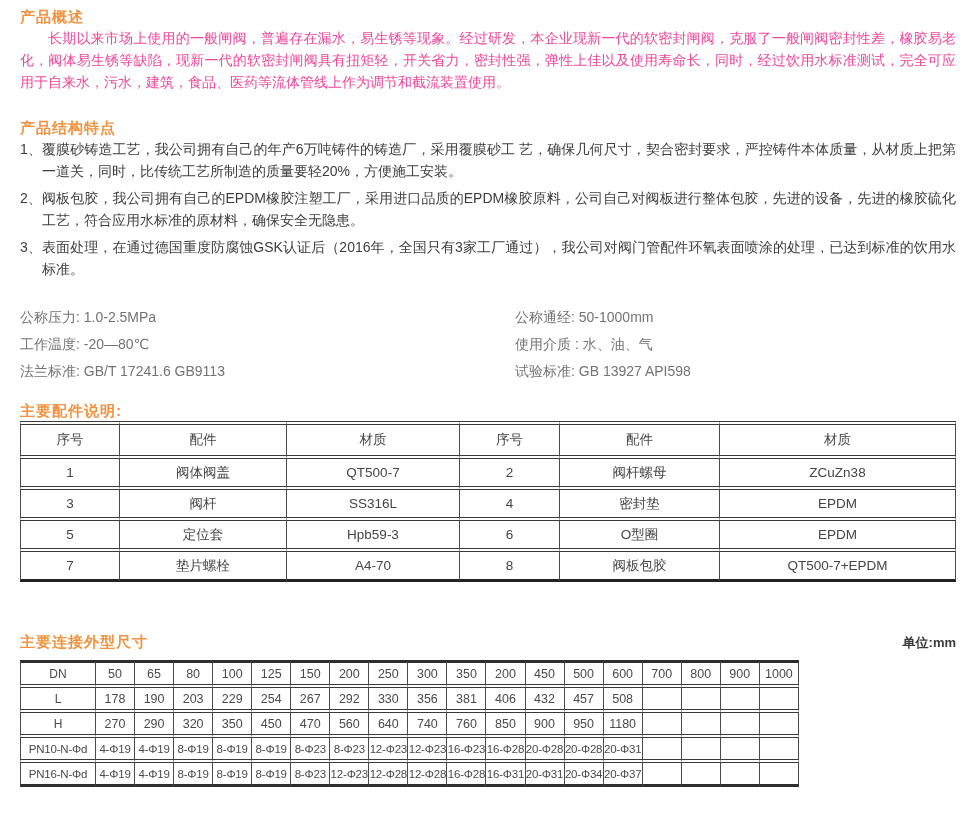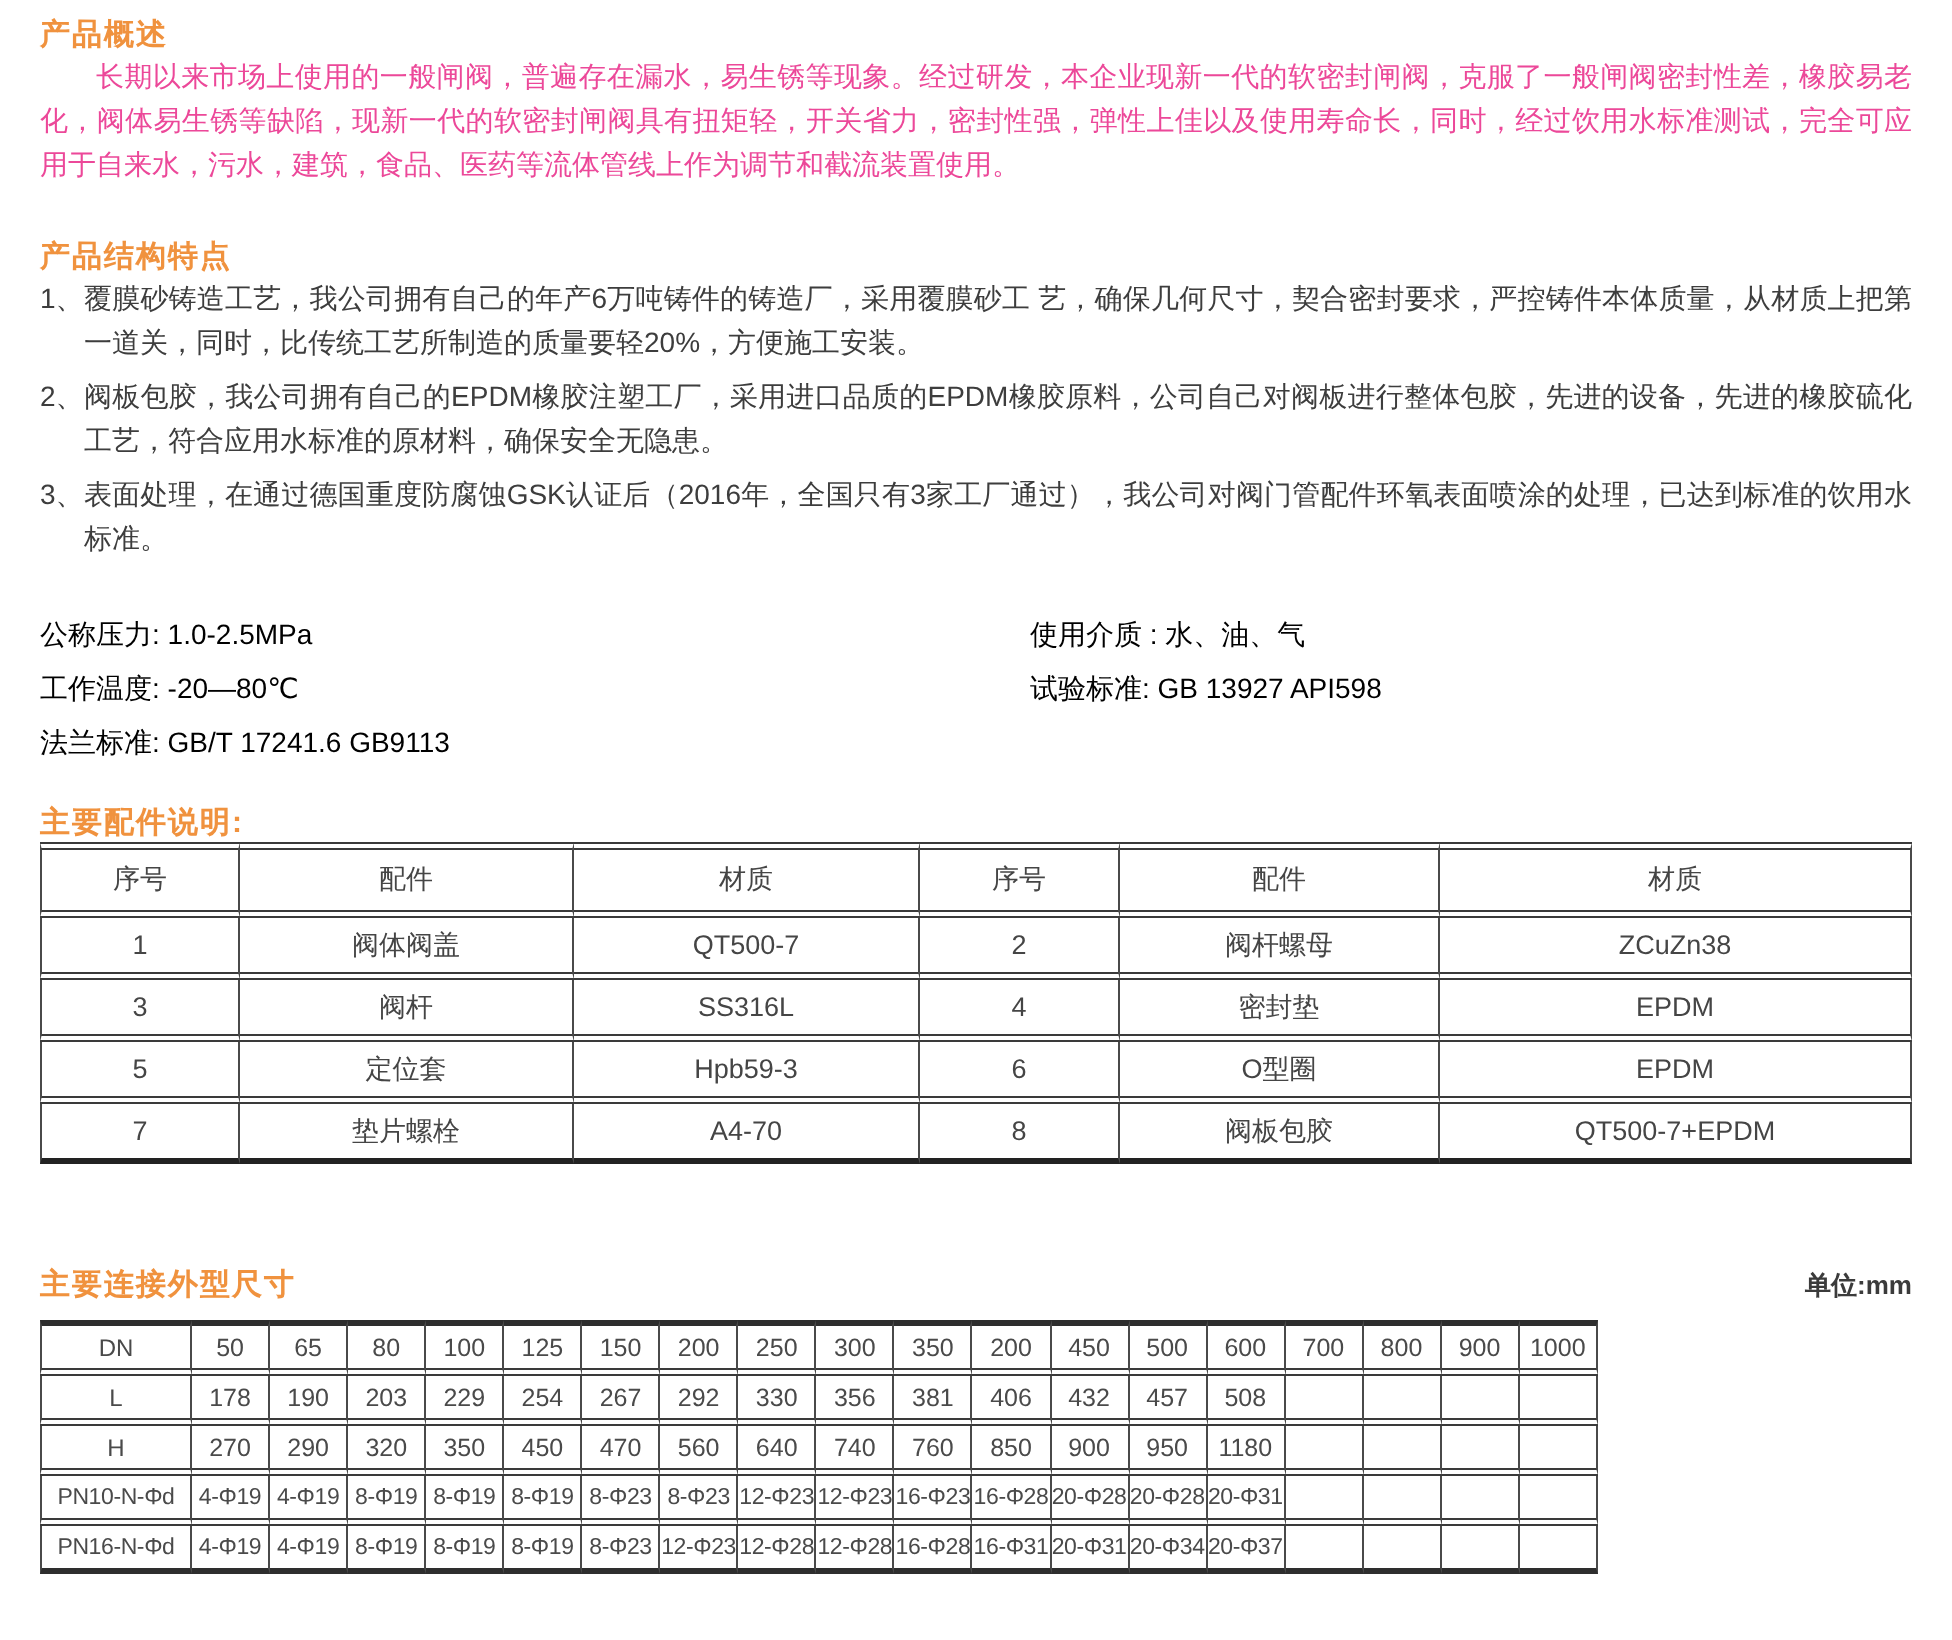--- a/index.html
+++ b/index.html
@@ -34,21 +34,21 @@
   }
 
   .features { margin-bottom: 24px; }
   .feat { display: flex; font-size: 14px; line-height: 22px; margin-bottom: 5px; }
   .feat .num { flex: 0 0 22px; }
   .feat .ftext { flex: 1; text-align: justify; }
 
   .params { display: flex; margin-bottom: 17px; }
   .params .pcol { width: 495px; }
   .params .pcol.pright { width: auto; }
-  .pline { font-size: 14px; line-height: 27px; color: #000000; }
+  .pline { font-size: 14px; line-height: 27px; color: #737373; }
 
   table { border-spacing: 0; table-layout: fixed; }
 
   
   table.parts { width: 936px; font-size: 13.5px; color: #454545; }
   .parts th, .parts td {
     border-right: 1px solid #4a4a4a;
     border-bottom: 4px double #3a3a3a;
     text-align: center;
     font-weight: normal;
@@ -108,20 +108,21 @@
     </div>
   </div>
 
   <div class="params">
     <div class="pcol">
       <div class="pline">公称压力: 1.0-2.5MPa</div>
       <div class="pline">工作温度: -20—80℃</div>
       <div class="pline">法兰标准: GB/T 17241.6 GB9113</div>
     </div>
     <div class="pcol pright">
+      <div class="pline">公称通经: 50-1000mm</div>
       <div class="pline">使用介质 : 水、油、气</div>
       <div class="pline">试验标准: GB 13927 API598</div>
     </div>
   </div>
 
   <h2 class="sec sec-parts">主要配件说明:</h2>
   <table class="parts">
     <colgroup>
       <col style="width:100px">
         <col style="width:167px">

